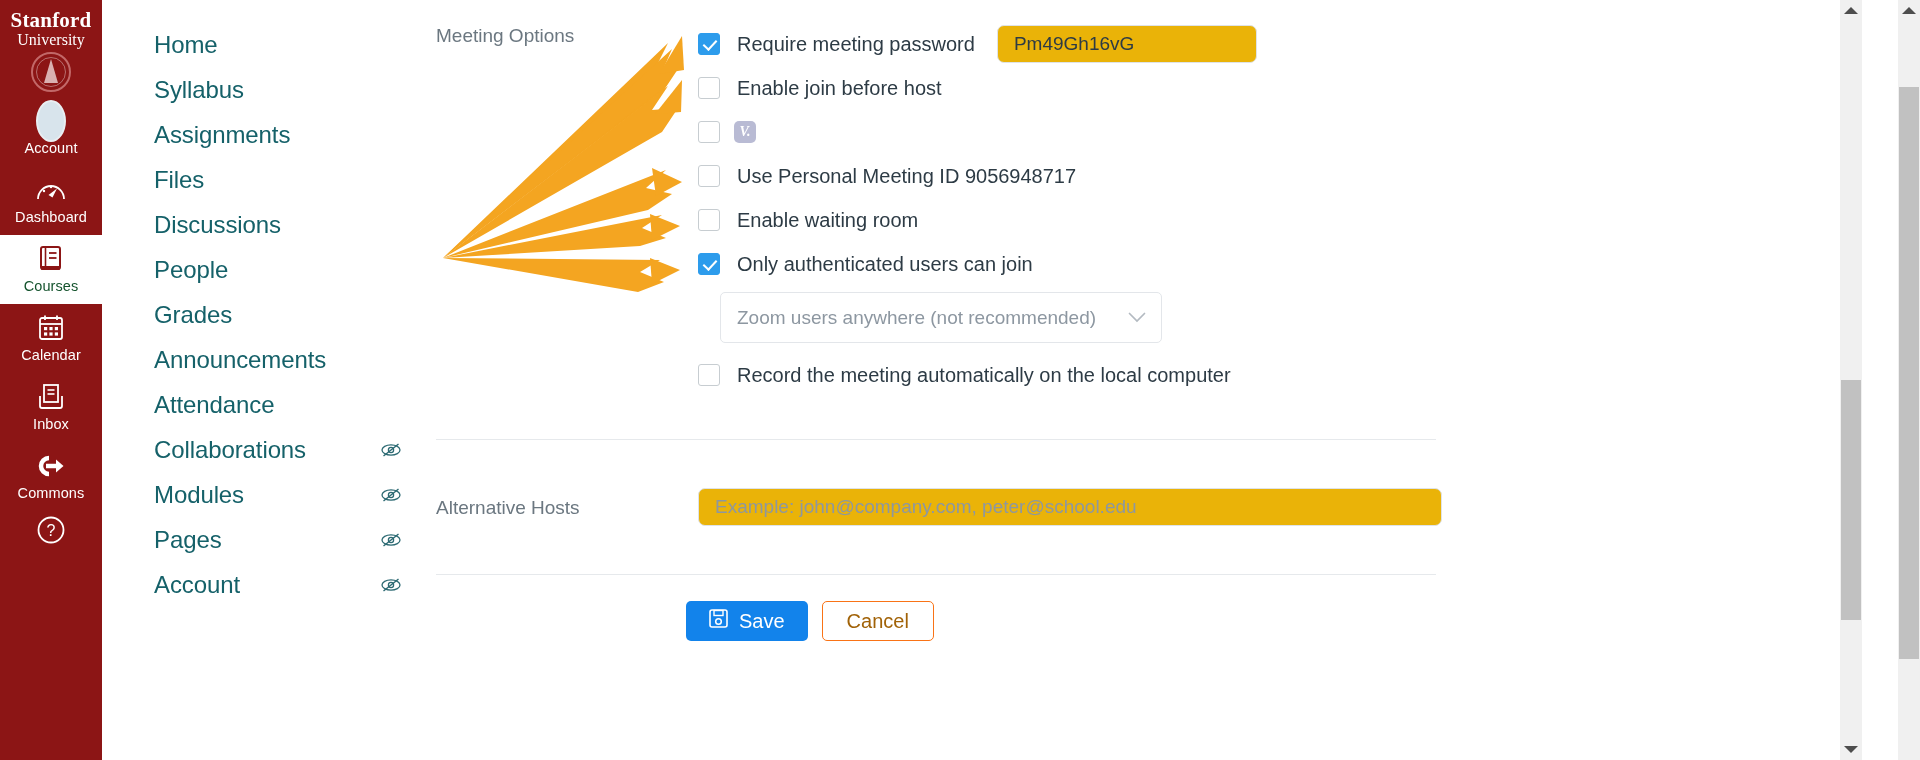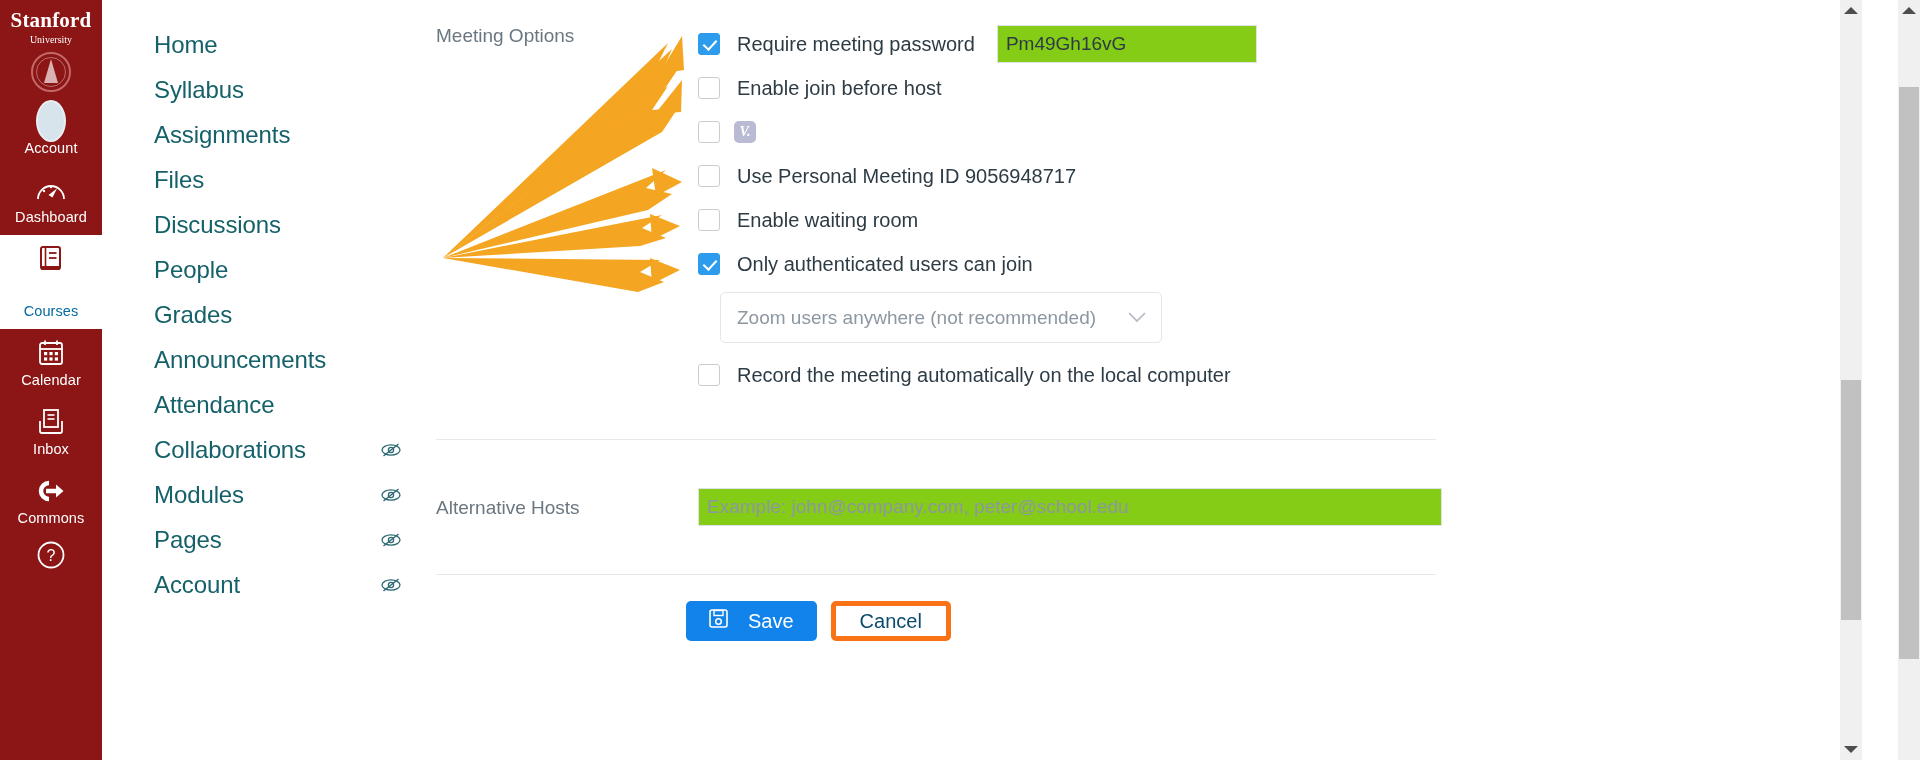--- a/index.html
+++ b/index.html
@@ -38,21 +38,21 @@
   }
   .brand-line1 {
     font-family: "Liberation Serif", serif;
     font-size: 21px;
     font-weight: 700;
     letter-spacing: 0.2px;
     line-height: 22px;
   }
   .brand-line2 {
     font-family: "Liberation Serif", serif;
-    font-size: 10px;
+    font-size: 16px;
     font-weight: 400;
     line-height: 17px;
   }
   .brand-seal {
     margin: 4px auto 0 auto;
     width: 40px; height: 40px;
     border-radius: 50%;
     border: 2px solid #c77;
     background: #8C1515;
     position: relative;
@@ -82,22 +82,21 @@
     display: flex;
     flex-direction: column;
     align-items: center;
     justify-content: center;
     color: #ffffff;
     text-decoration: none;
     cursor: pointer;
   }
   .gnav-item.active {
     background: #ffffff;
-    color: #0369a1;
-    gap: 25px;
+    color: #14532d;
   }
   .gnav-label {
     font-size: 14.5px;
     line-height: 17px;
     margin-top: 4px;
     letter-spacing: 0.1px;
   }
   .gnav-icon {
     width: 30px; height: 30px;
     display: flex;
@@ -209,26 +208,26 @@
     font-weight: 700;
     font-style: italic;
     display: flex;
     align-items: center;
     justify-content: center;
     font-family: "Liberation Serif", serif;
     flex: none;
   }
   .text-input {
     border: 1px solid #dfe3e7;
-    border-radius: 0;
-    background: #84cc16;
+    border-radius: 7px;
+    background: #eab308;
     font-family: "Liberation Sans", sans-serif;
     font-size: 19px;
     color: #2D3B45;
-    padding: 0 8px;
+    padding: 0 16px;
     outline: none;
   }
   .text-input::placeholder { color: #8d97a1; }
   .password-input {
     width: 260px;
     height: 38px;
     margin-left: 22px;
   }
   .select-wrap {
     position: relative;
@@ -274,26 +273,26 @@
     align-items: center;
     justify-content: center;
     cursor: pointer;
     font-family: "Liberation Sans", sans-serif;
     border: 1px solid transparent;
   }
   .btn-save {
     background: #1283EB;
     color: #ffffff;
     padding: 0 22px;
-    gap: 20px;
+    gap: 11px;
   }
   .btn-cancel {
     background: #ffffff;
-    color: #0c4a6e;
-    border: 5px solid #f97316;
+    color: #a16207;
+    border: 1px solid #f97316;
     padding: 0 24px;
     margin-left: 14px;
   }
 
   
   .arrows {
     position: absolute;
     left: 0; top: 0;
     width: 1920px; height: 760px;
     pointer-events: none;

